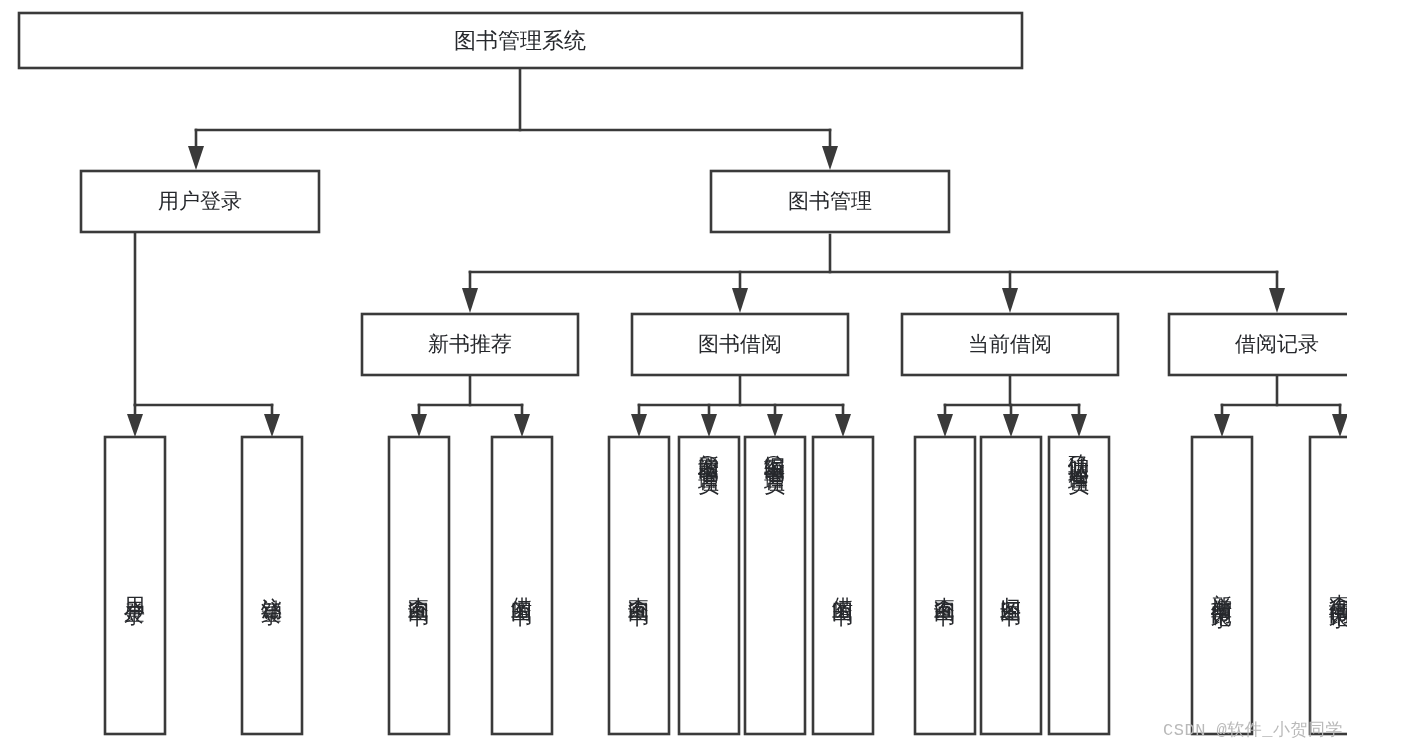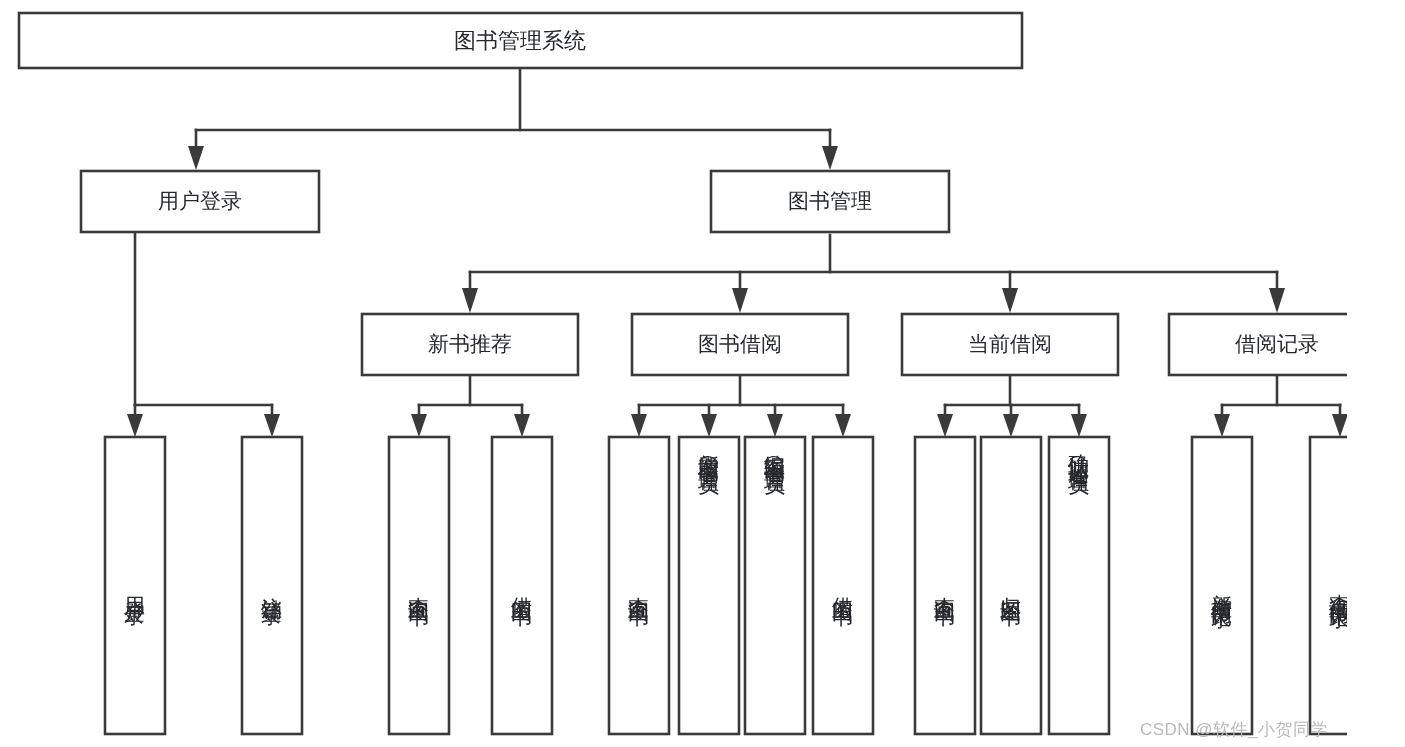--- a/index.html
+++ b/index.html
@@ -60,23 +60,23 @@
     text-orientation: upright;
     font-family: "Liberation Sans", "DejaVu Sans", sans-serif;
     font-size: 21px;
     letter-spacing: 3px;
     color: #26282c;
     line-height: 1;
     white-space: nowrap;
   }
   .watermark {
     position: absolute;
-    right: 19px;
+    right: 4px;
     bottom: 6px;
-    font-family: Liberation Sans, sans-serif;
+    font-family: Liberation Mono, monospace;
     font-size: 17px;
     color: #b9b9b9;
     letter-spacing: 0.5px;
     user-select: none;
   }
 </style>
 </head>
 <body>
 
 <div id="page">

